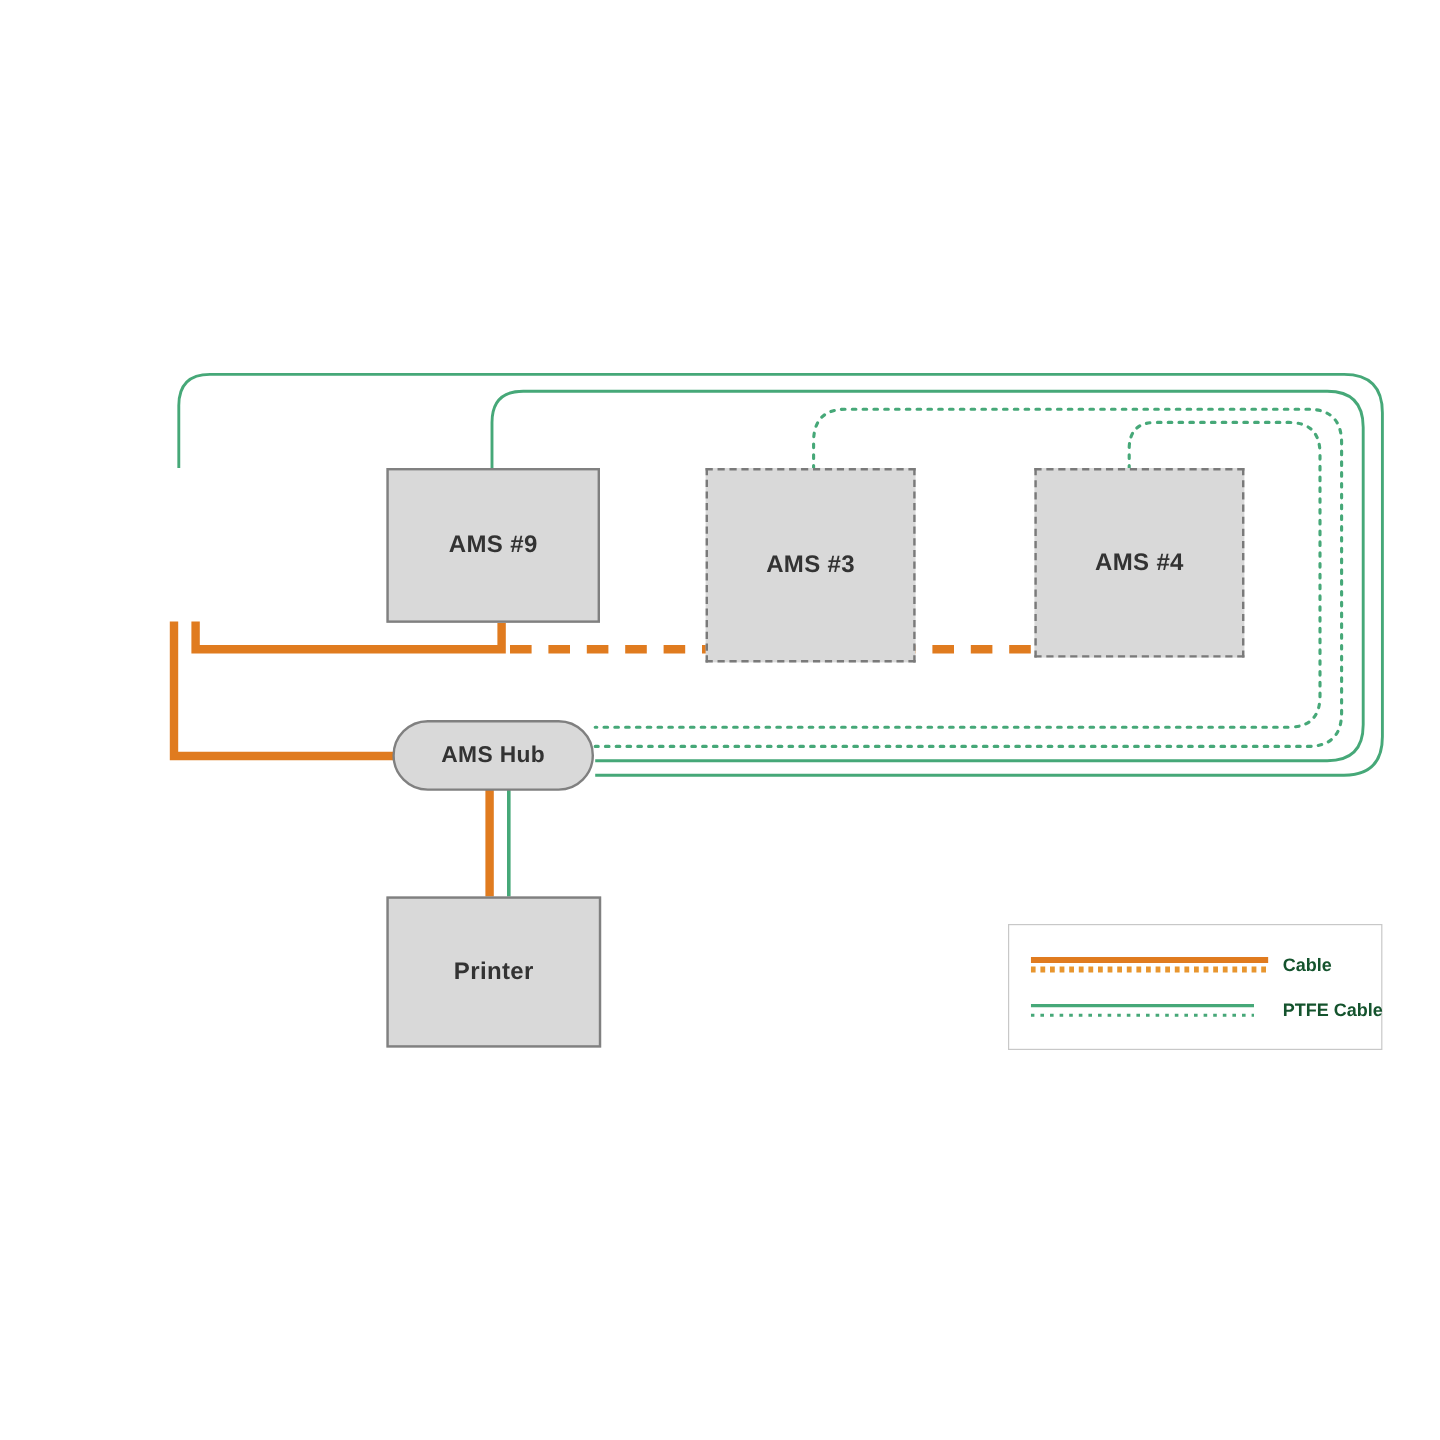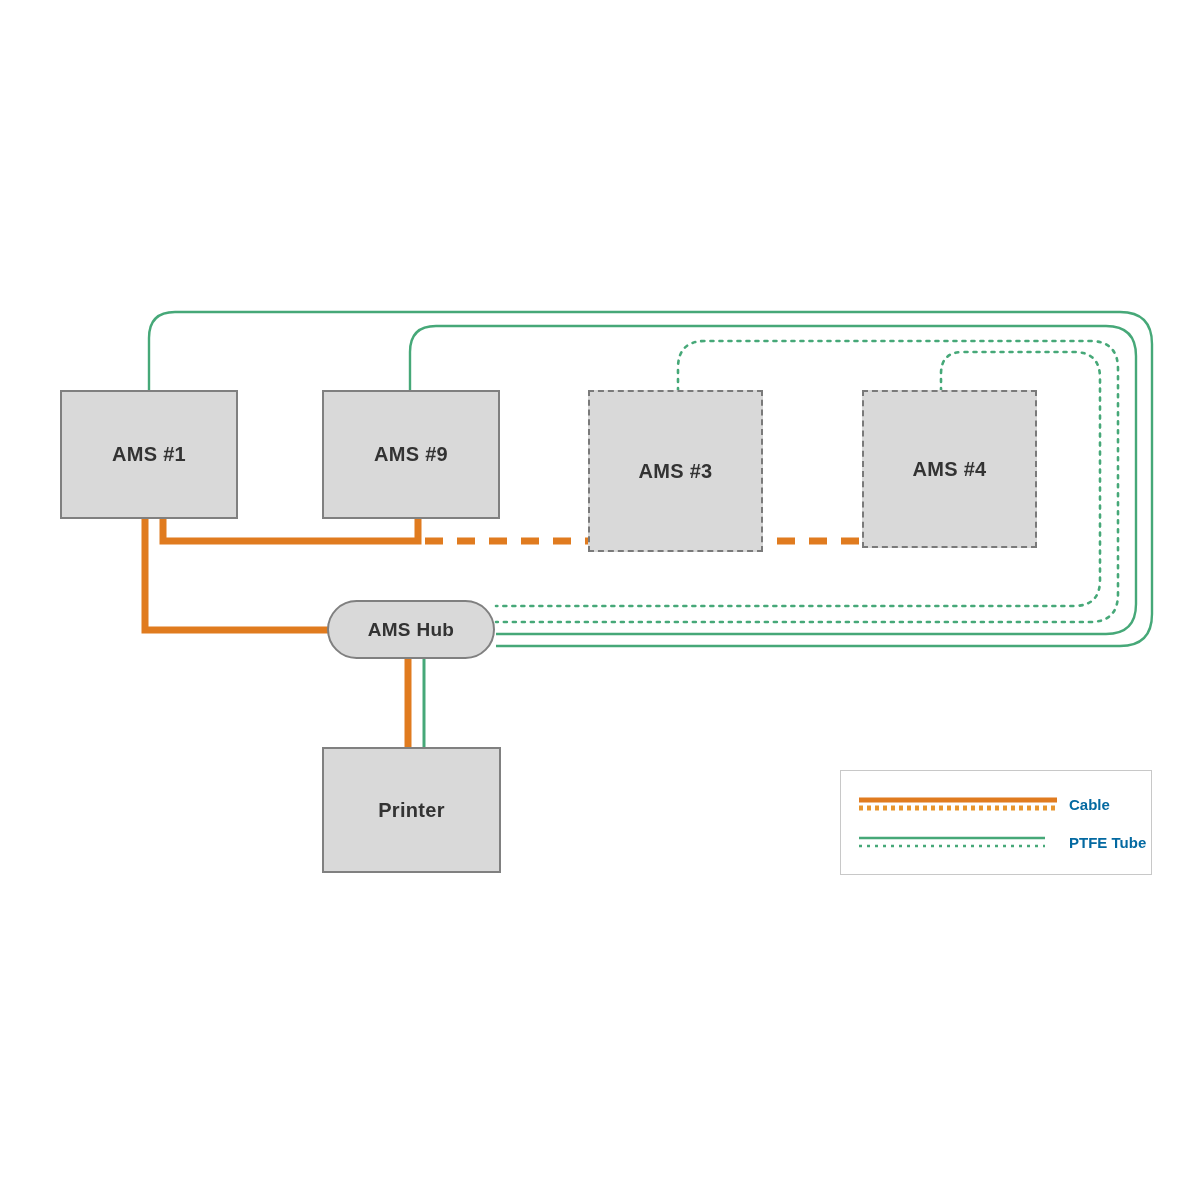--- a/index.html
+++ b/index.html
@@ -83,21 +83,21 @@
   .legend-sample {
     position: relative;
     width: 198px;
     height: 18px;
     flex: 0 0 auto;
   }
   .legend-text {
     margin-left: 12px;
     font-size: 15px;
     font-weight: bold;
-    color: #0369a1;
+    color: #14532d;
     white-space: nowrap;
   }
 </style>
 </head>
 <body>
 
 <div id="canvas">
 
   <svg id="wires" viewBox="0 0 1200 1200" xmlns="http://www.w3.org/2000/svg">
 
@@ -123,23 +123,20 @@
       <path stroke-width="7" stroke-dasharray="18 14" d="M425,541 L945,541"></path>
 
       <path stroke-width="6" stroke-dasharray="7 7" d="M672,519 L672,541"></path>
       <path stroke-width="6" stroke-dasharray="7 7" d="M684,519 L684,541"></path>
       <path stroke-width="6" stroke-dasharray="7 7" d="M945,519 L945,541"></path>
 
       <path stroke-width="7" d="M408,658 L408,749"></path>
     </g>
   </svg>
 
-  <div class="node solid" id="ams1">
-    <span class="node-label">AMS #1</span>
-  </div>
 
   <div class="node solid" id="ams2">
     <span class="node-label">AMS #9</span>
   </div>
 
   <div class="node dashed" id="ams3">
     <span class="node-label">AMS #3</span>
   </div>
 
   <div class="node dashed" id="ams4">
@@ -166,18 +163,18 @@
       <span class="legend-text">Cable</span>
     </div>
 
     <div class="legend-row" id="legend-row-tube">
       <div class="legend-sample">
         <svg width="198" height="18" viewBox="0 0 198 18" xmlns="http://www.w3.org/2000/svg">
           <line x1="0" y1="5" x2="186" y2="5" stroke="#46a878" stroke-width="2.6"></line>
           <line x1="0" y1="13" x2="186" y2="13" stroke="#46a878" stroke-width="2.6" stroke-dasharray="3 5"></line>
         </svg>
       </div>
-      <span class="legend-text">PTFE Tube</span>
+      <span class="legend-text">PTFE Cable</span>
     </div>
 
   </div>
 
 </div>
 
 </body></html>

